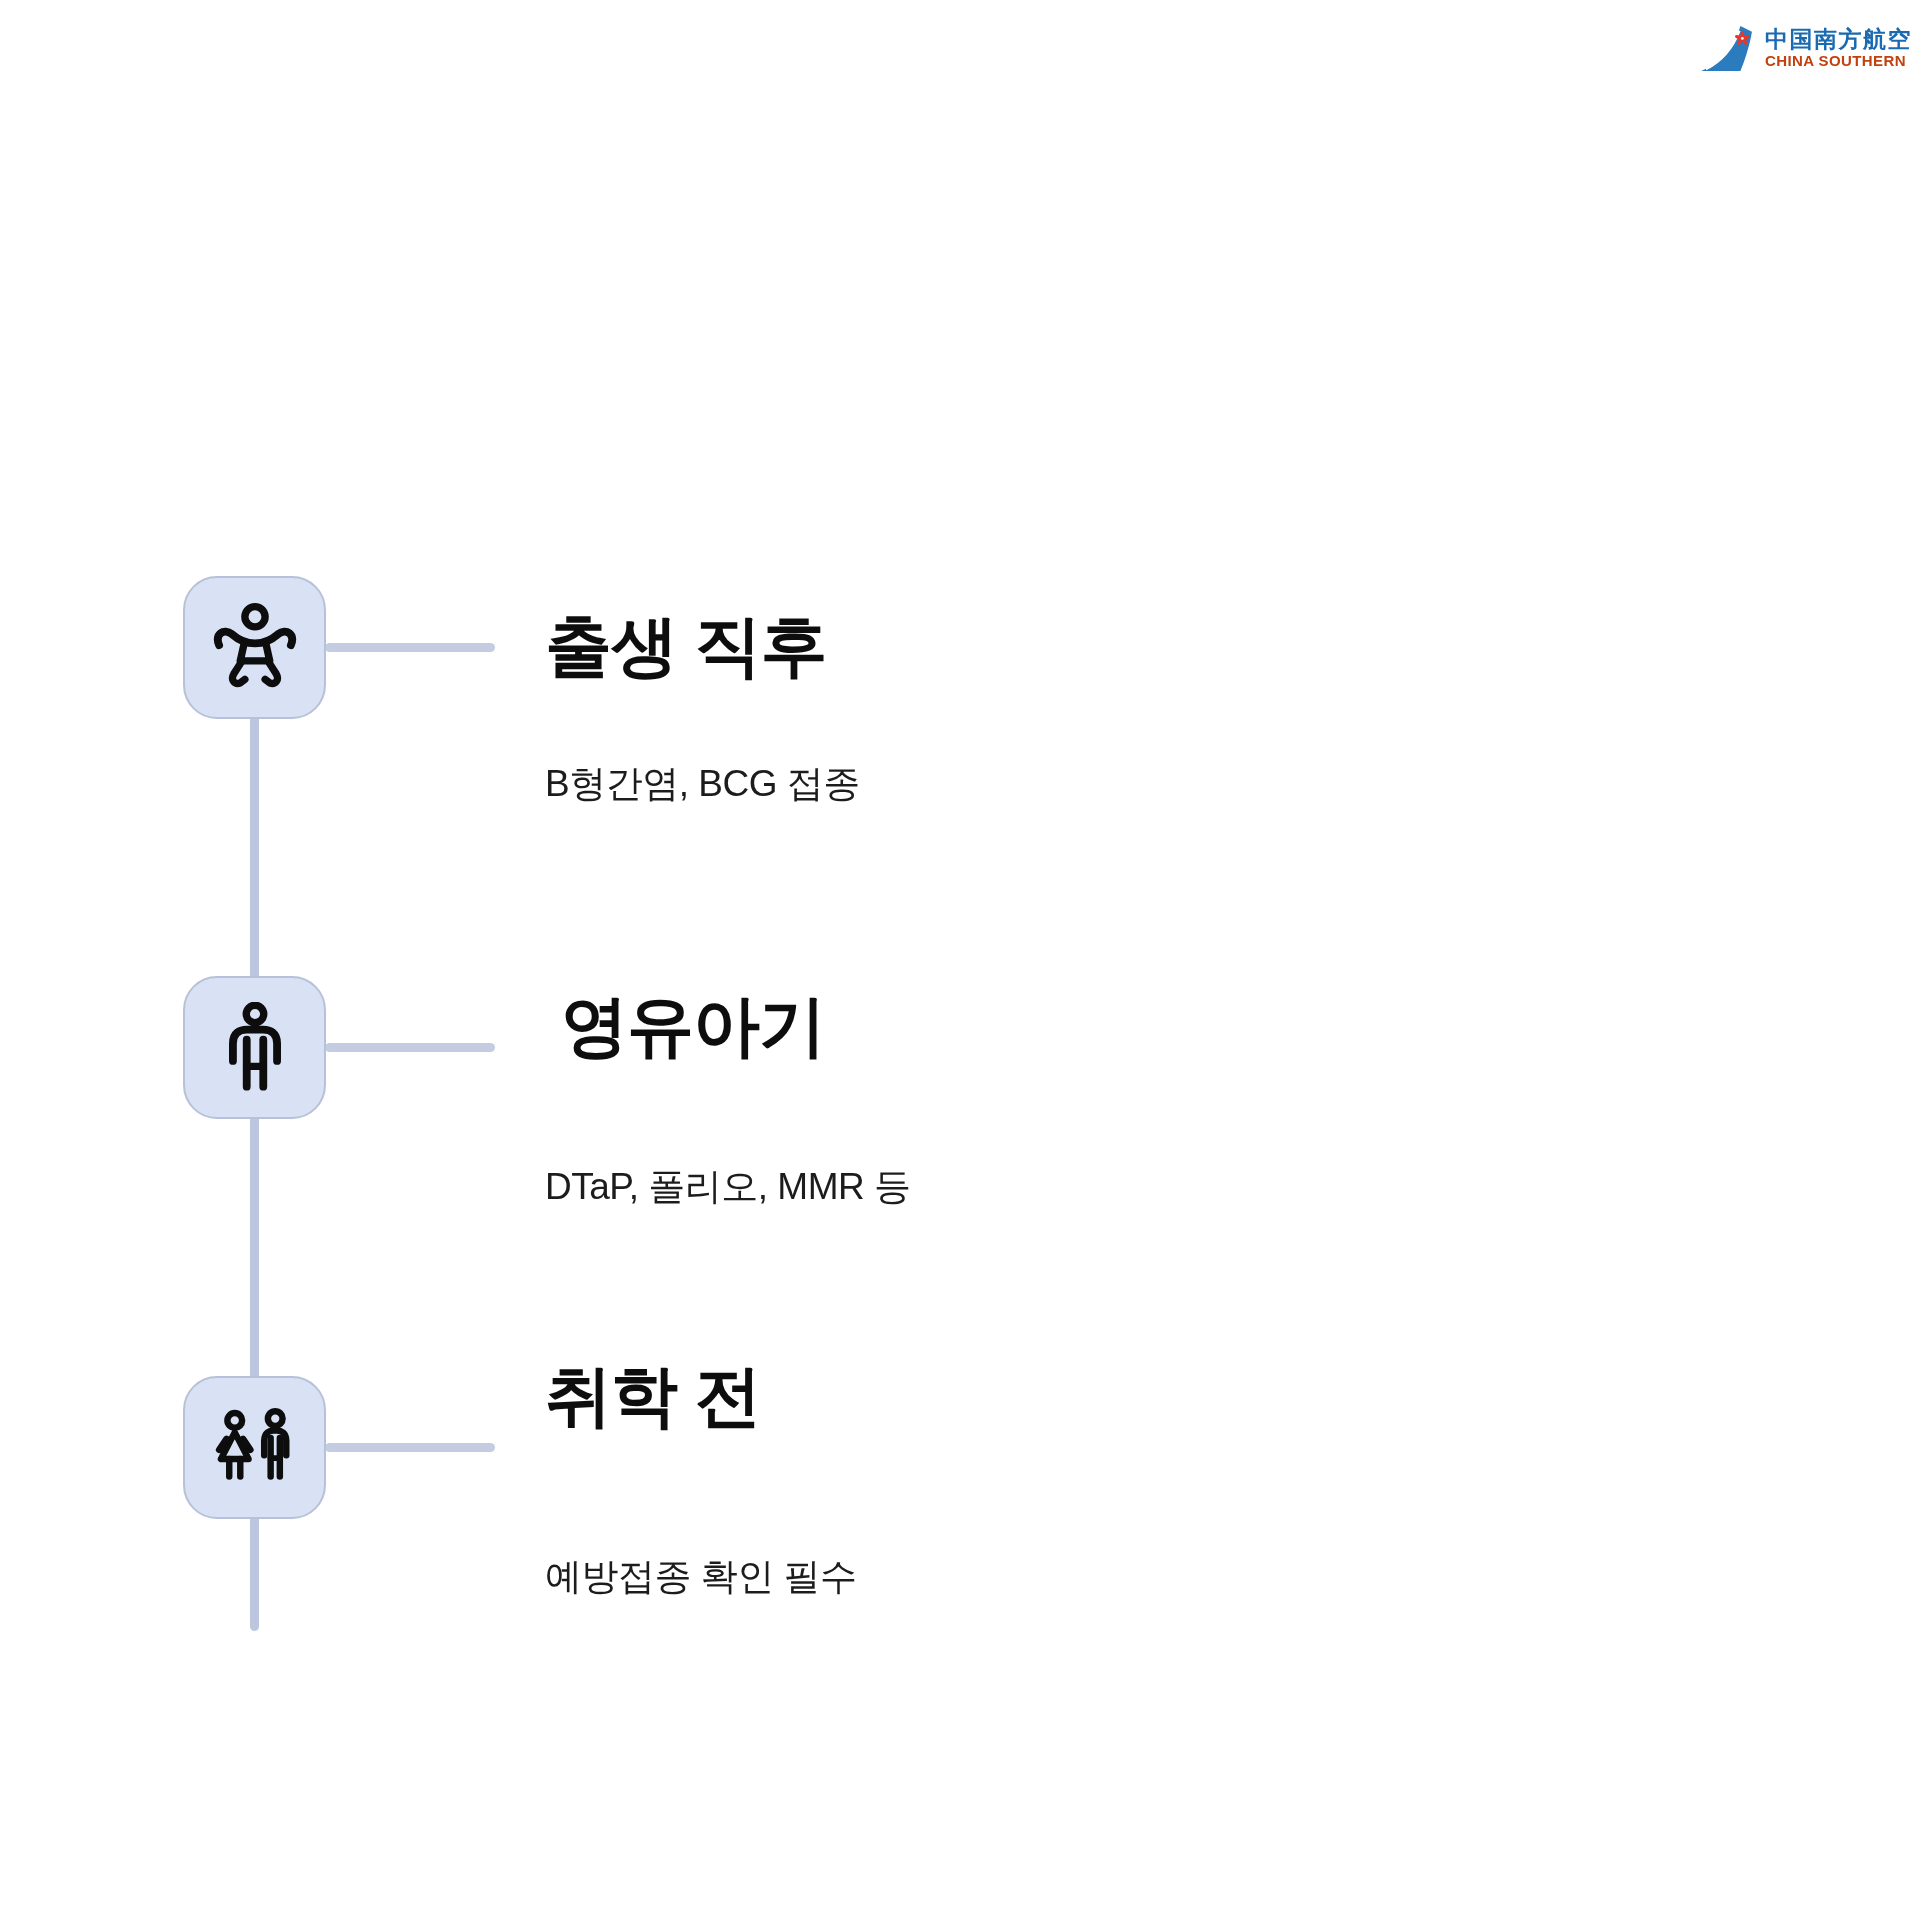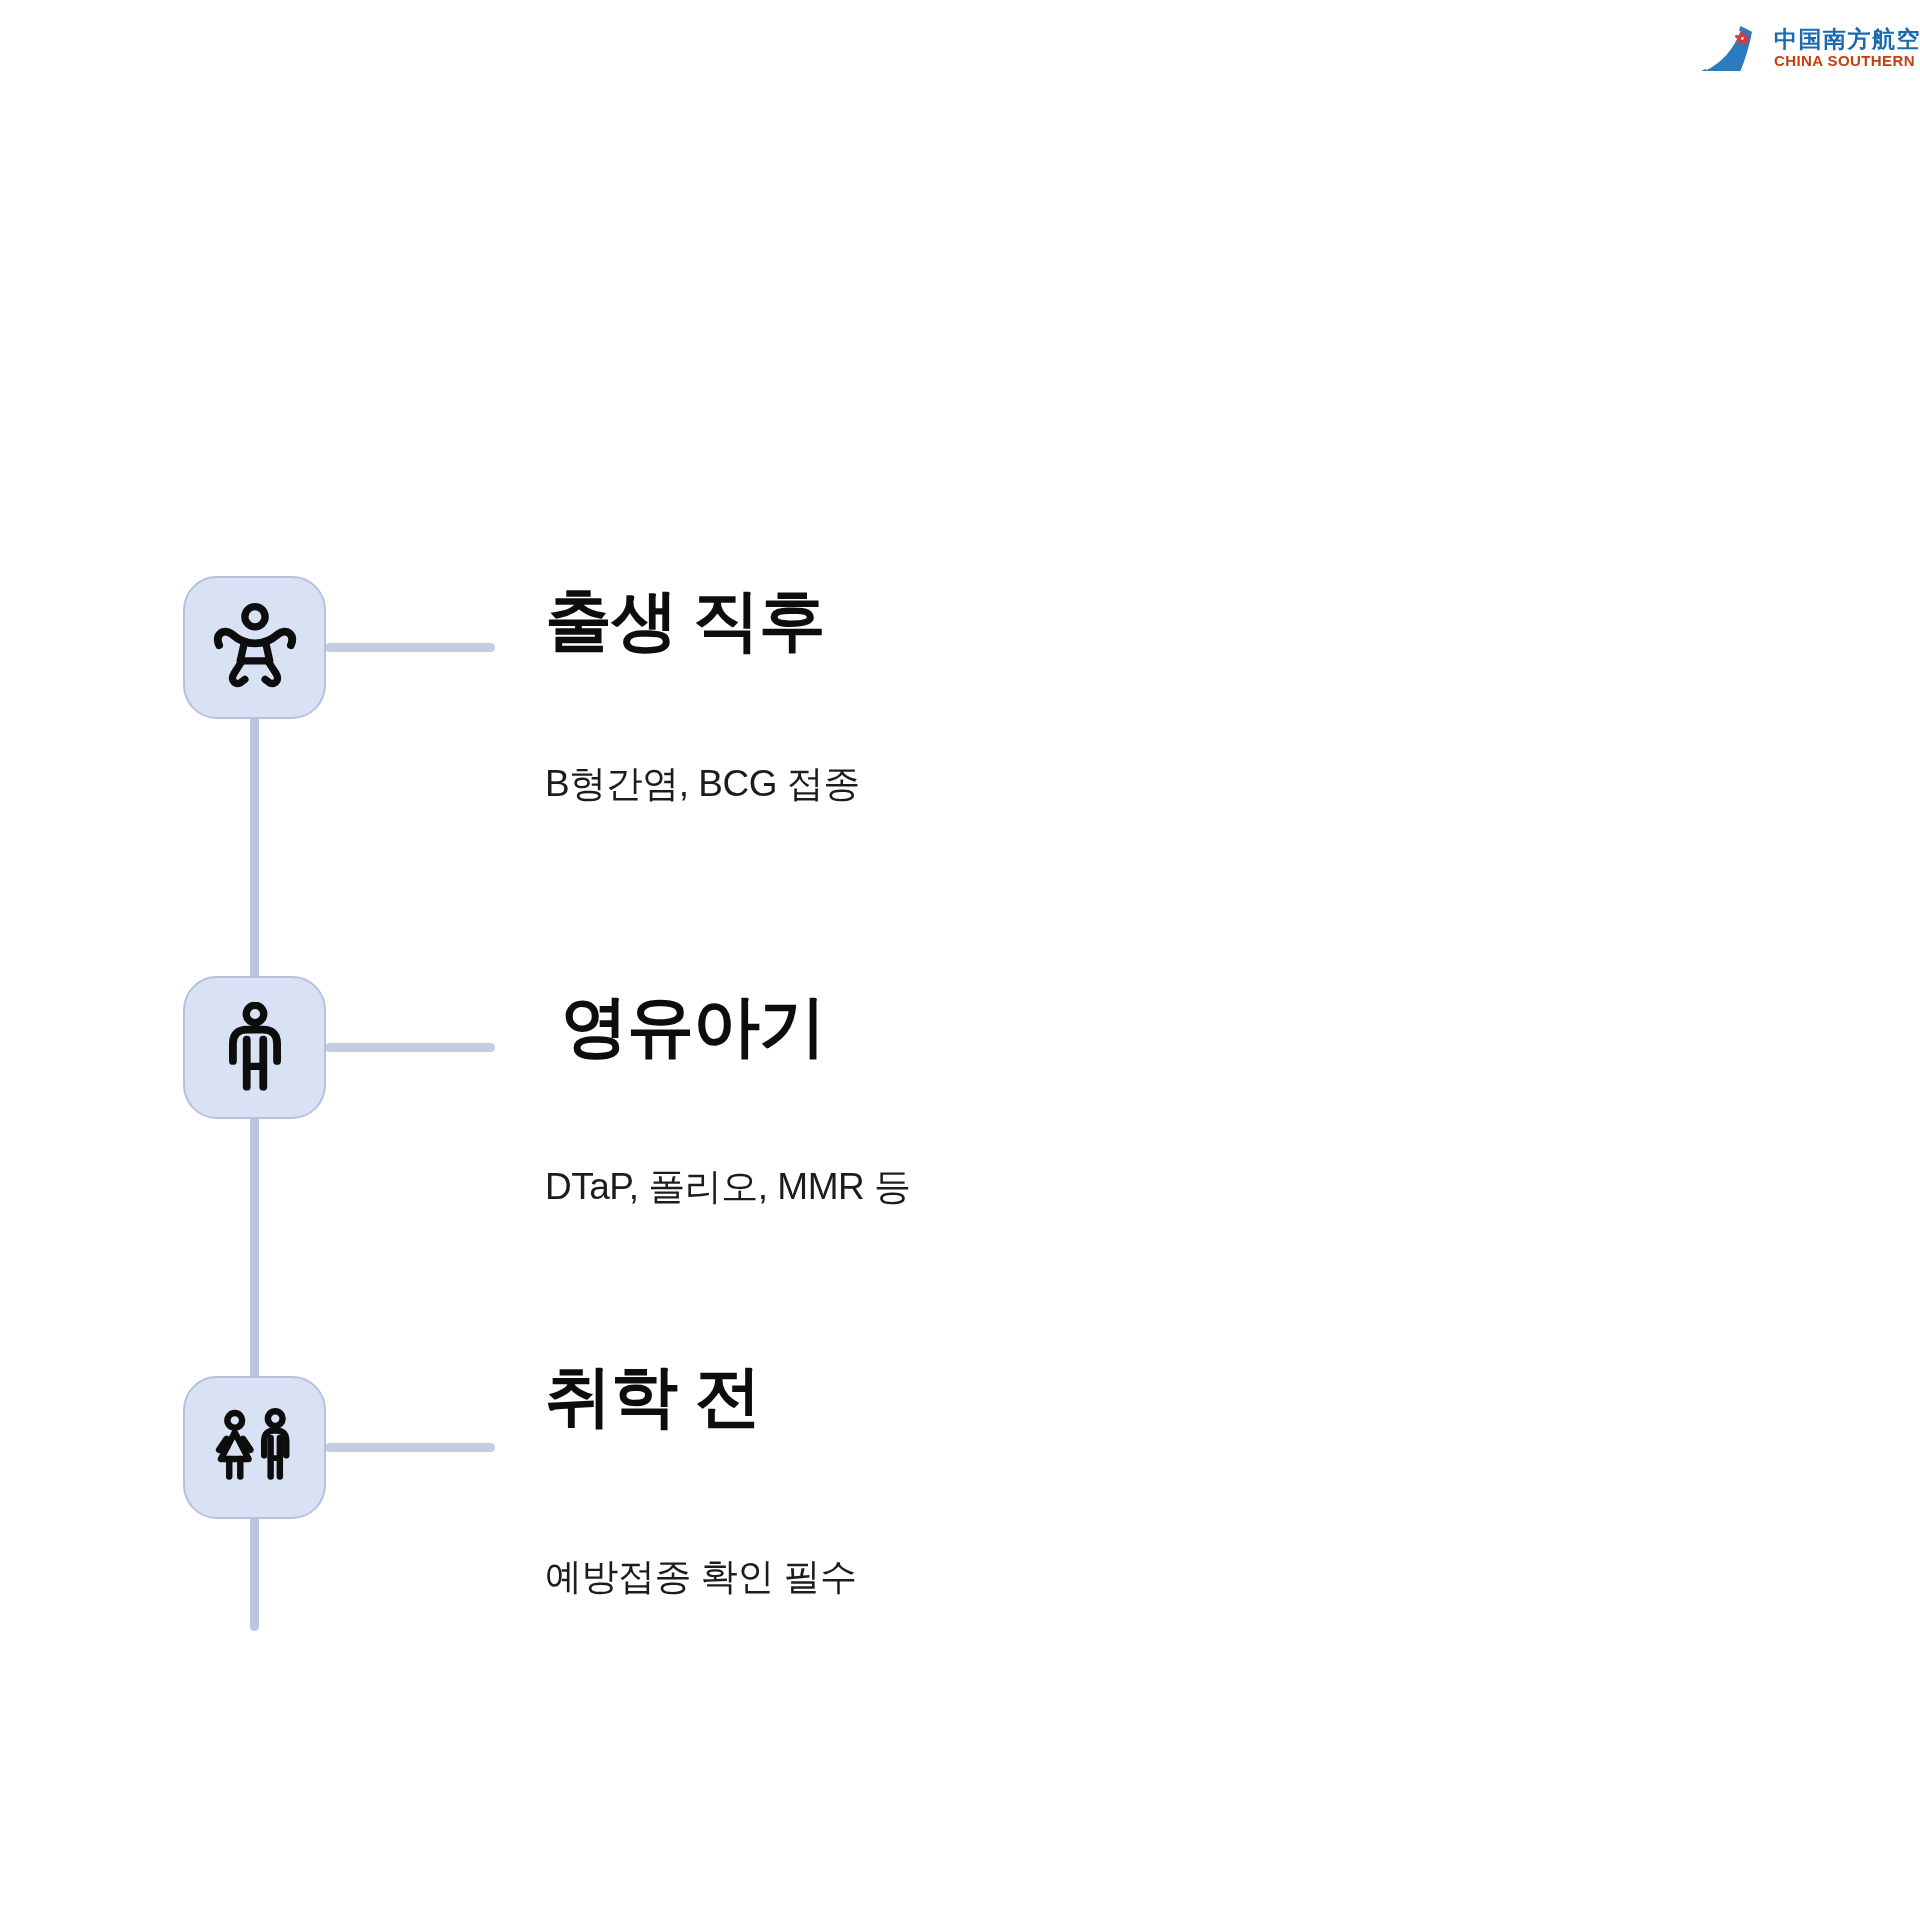--- a/index.html
+++ b/index.html
@@ -7,21 +7,21 @@
     width:1920px;height:1920px;
     background:#ffffff;
     font-family:"Liberation Sans","DejaVu Sans",sans-serif;
     position:relative;overflow:hidden;
   }
   .page{position:absolute;inset:0;}
 
   
   .logo{
     position:absolute;left:1698px;top:24px;
-    display:flex;align-items:center;gap:18px;
+    display:flex;align-items:center;gap:9px;
   }
   .logo-tail{width:58px;height:48px;flex:0 0 auto;}
   .logo-text{display:flex;flex-direction:column;justify-content:center;}
   .logo-cn{
     font-size:23px;font-weight:700;color:#1a6ab1;
     letter-spacing:1.5px;line-height:26px;white-space:nowrap;
   }
   .logo-en{
     font-size:15px;font-weight:700;color:#c2410c;
     letter-spacing:0.4px;line-height:18px;white-space:nowrap;
@@ -60,21 +60,21 @@
   .icon-box.r0{top:576px;}
   .icon-box.r1{top:976px;}
   .icon-box.r2{top:1376px;}
   .icon-box svg{width:92px;height:92px;}
 
   .tl-heading{
     position:absolute;left:545px;
     font-size:67px;line-height:95px;font-weight:700;
     color:#0d0d0d;white-space:nowrap;letter-spacing:-1px;
   }
-  .tl-heading.r0{top:573px;font-family:Liberation Serif, serif;}
+  .tl-heading.r0{top:598px;}
   .tl-heading.r1{top:978px;margin-left:16px;}
   .tl-heading.r2{top:1348px;}
 
   .tl-desc{
     position:absolute;left:545px;
     font-size:37px;line-height:80px;font-weight:400;
     color:#1c1c1c;white-space:nowrap;letter-spacing:-0.5px;
   }
   .tl-desc.r0{top:744px;}
   .tl-desc.r1{top:1147px;}

